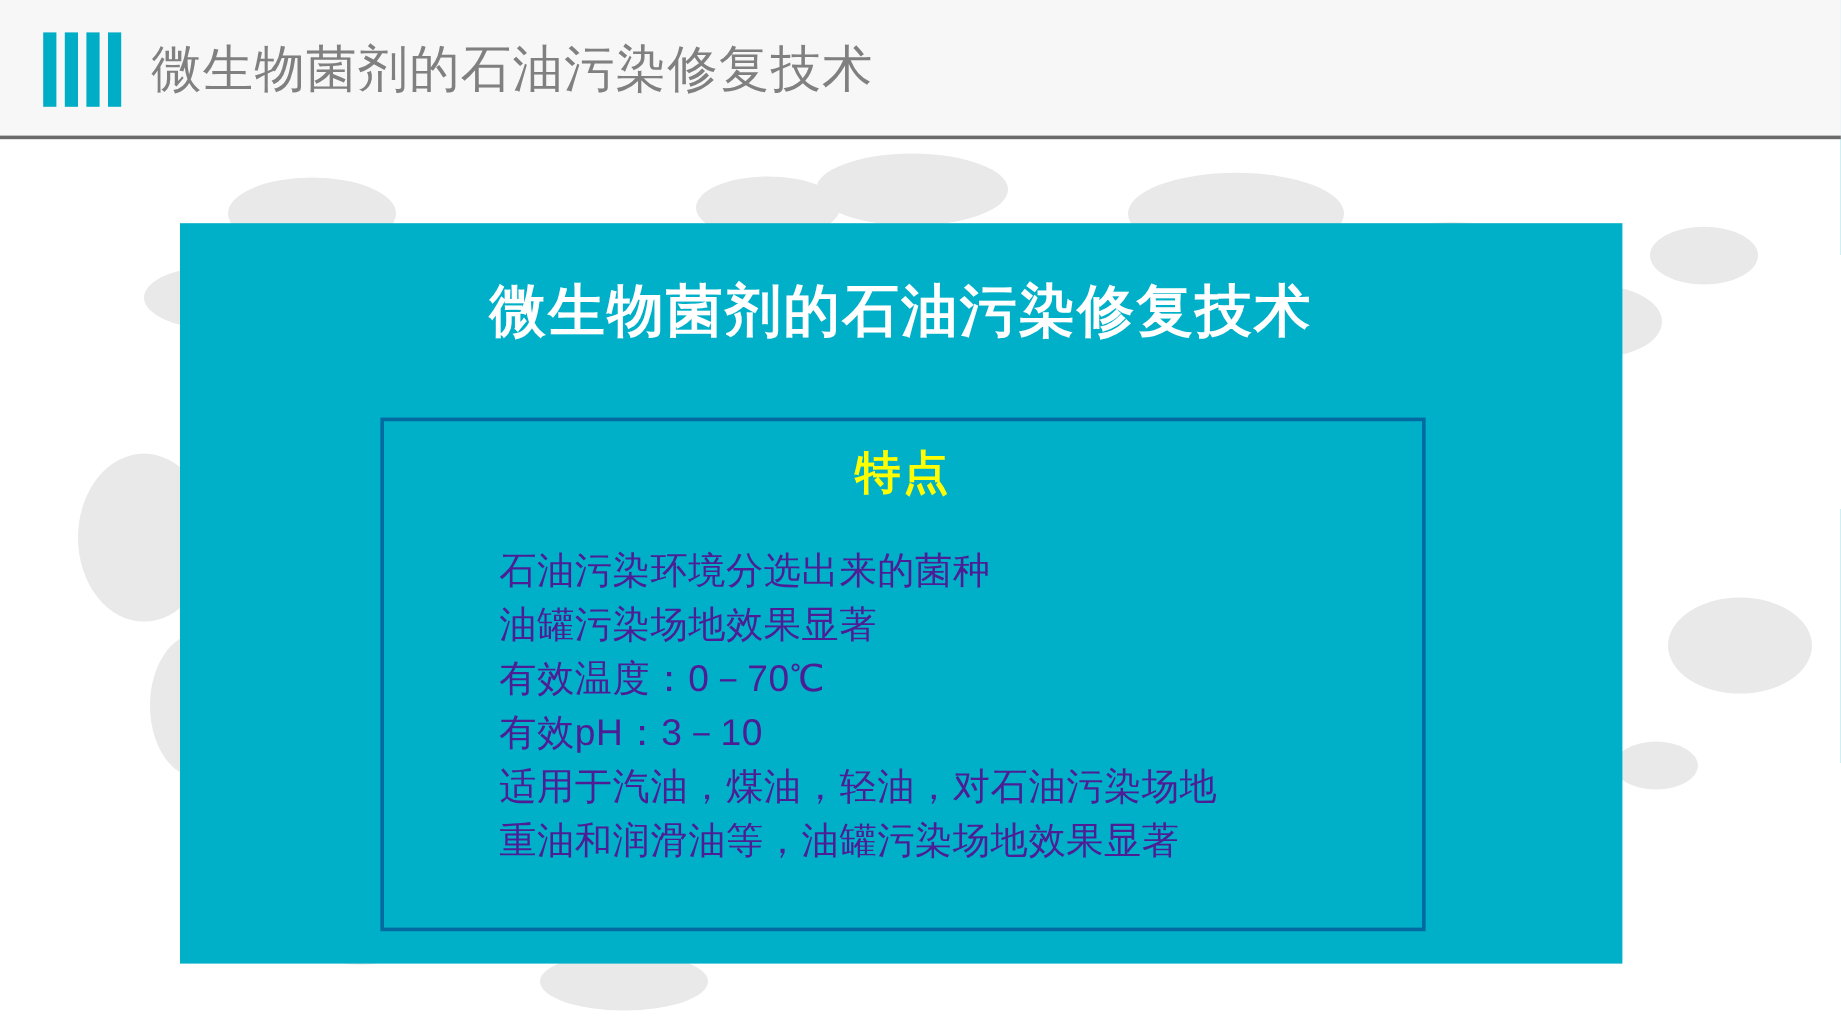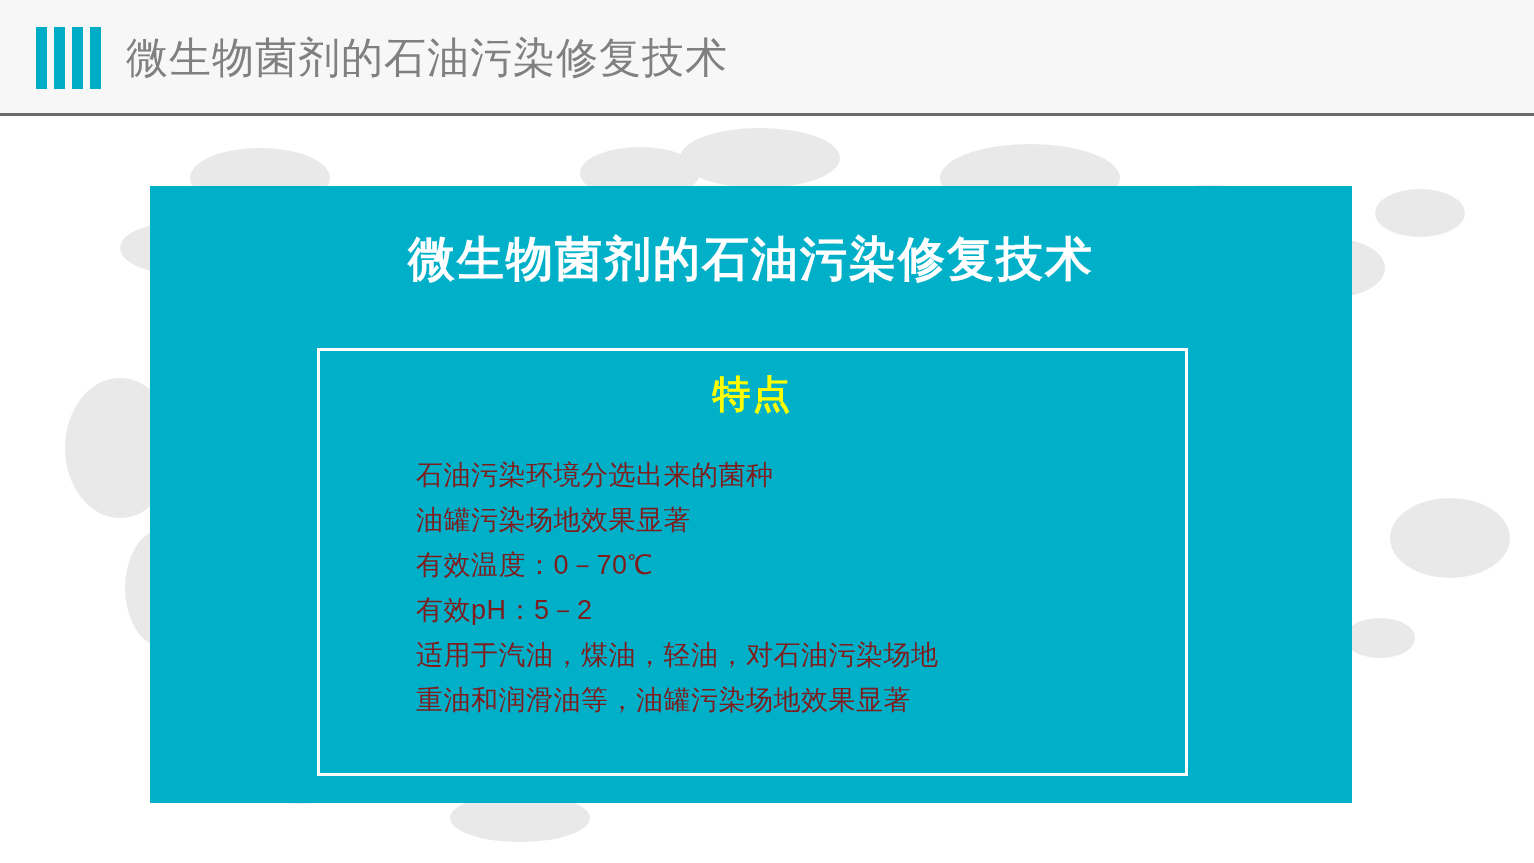--- a/index.html
+++ b/index.html
@@ -88,41 +88,41 @@
     font-size: 47px;
     font-weight: bold;
     letter-spacing: 2px;
   }
   .inner-box {
     position: absolute;
     left: 167px;
     top: 162px;
     width: 871px;
     height: 428px;
-    border: 3px solid #ffffff;
+    border: 3px solid #0369a1;
     box-sizing: border-box;
   }
   .inner-heading {
     position: absolute;
     left: 0;
     top: 18px;
     width: 865px;
     text-align: center;
     color: #ffff00;
     font-size: 38px;
     font-weight: bold;
     letter-spacing: 2px;
   }
   .feature-list {
     position: absolute;
     left: 96px;
     top: 102px;
     width: 740px;
-    color: #7f1d1d;
-    font-size: 27px;
+    color: #4c1d95;
+    font-size: 31px;
     line-height: 45px;
     letter-spacing: 0.5px;
   }
   .feature-list div { white-space: nowrap; }
 </style>
 </head>
 <body>
 
 <div class="slide-header">
   <div class="header-bars">
@@ -159,18 +159,18 @@
 
 <div class="teal-panel">
   <div class="panel-title">微生物菌剂的石油污染修复技术</div>
 
   <div class="inner-box">
     <div class="inner-heading">特点</div>
     <div class="feature-list">
       <div>石油污染环境分选出来的菌种</div>
       <div>油罐污染场地效果显著</div>
       <div>有效温度：0－70℃</div>
-      <div>有效pH：5－2</div>
+      <div>有效pH：3－10</div>
       <div>适用于汽油，煤油，轻油，对石油污染场地</div>
       <div>重油和润滑油等，油罐污染场地效果显著</div>
     </div>
   </div>
 </div>
 
 </body></html>

